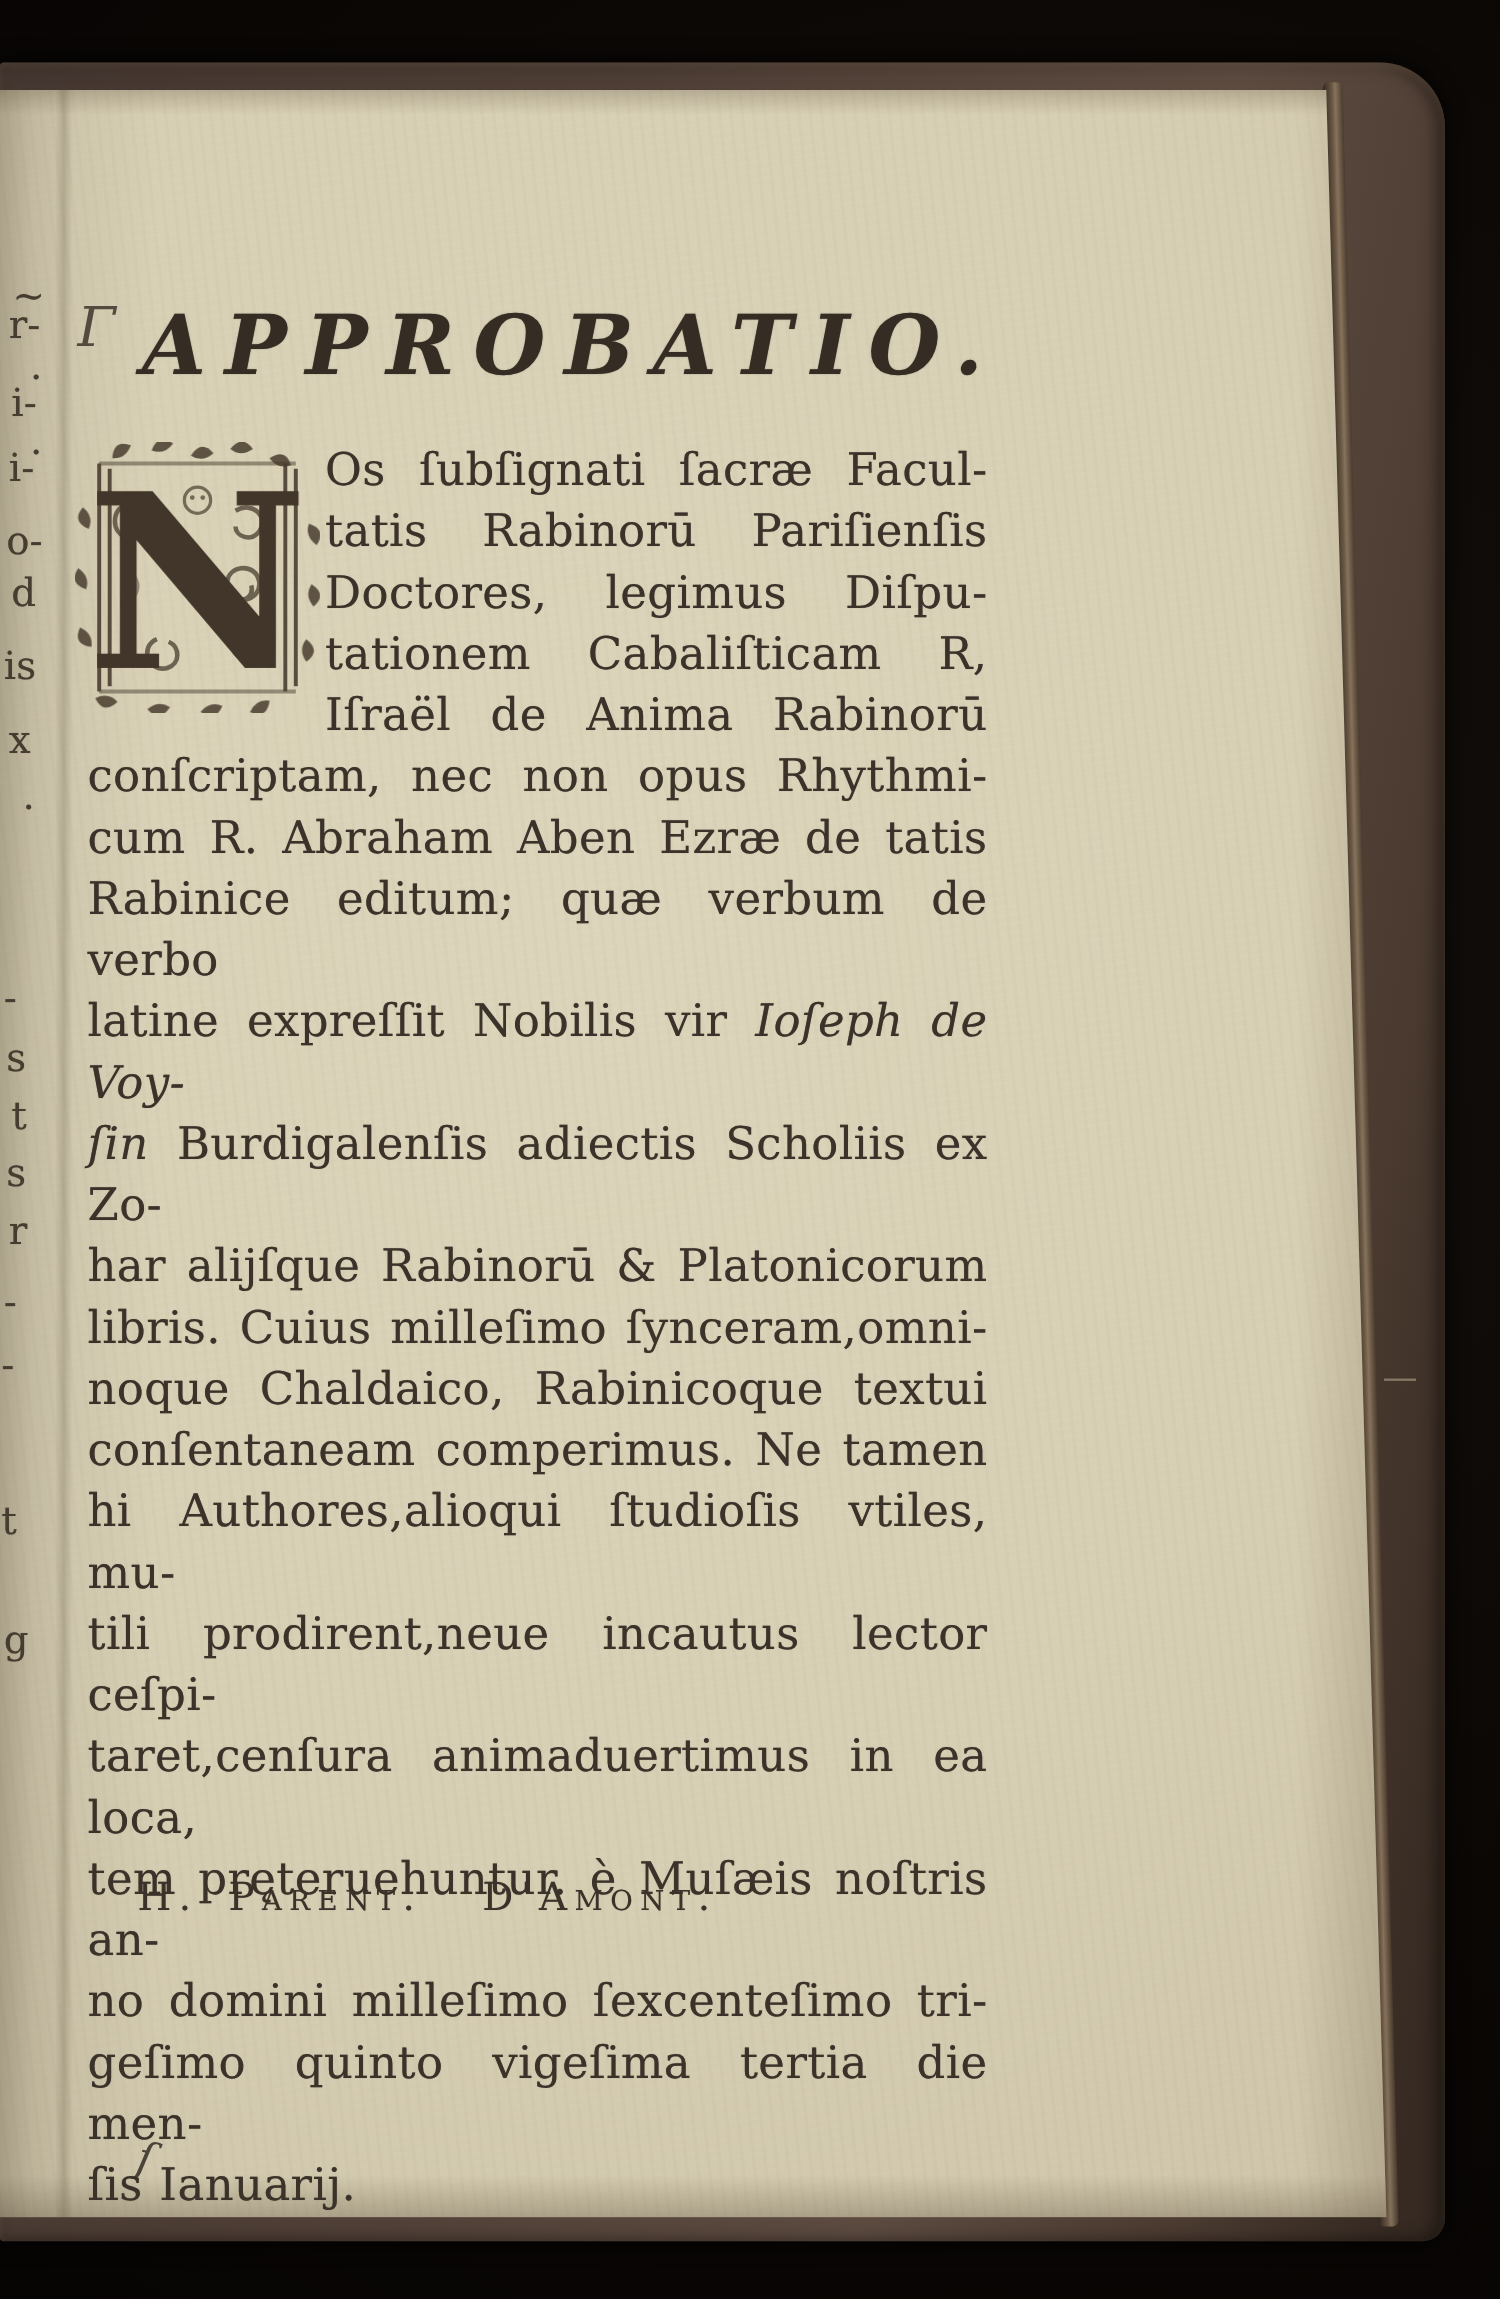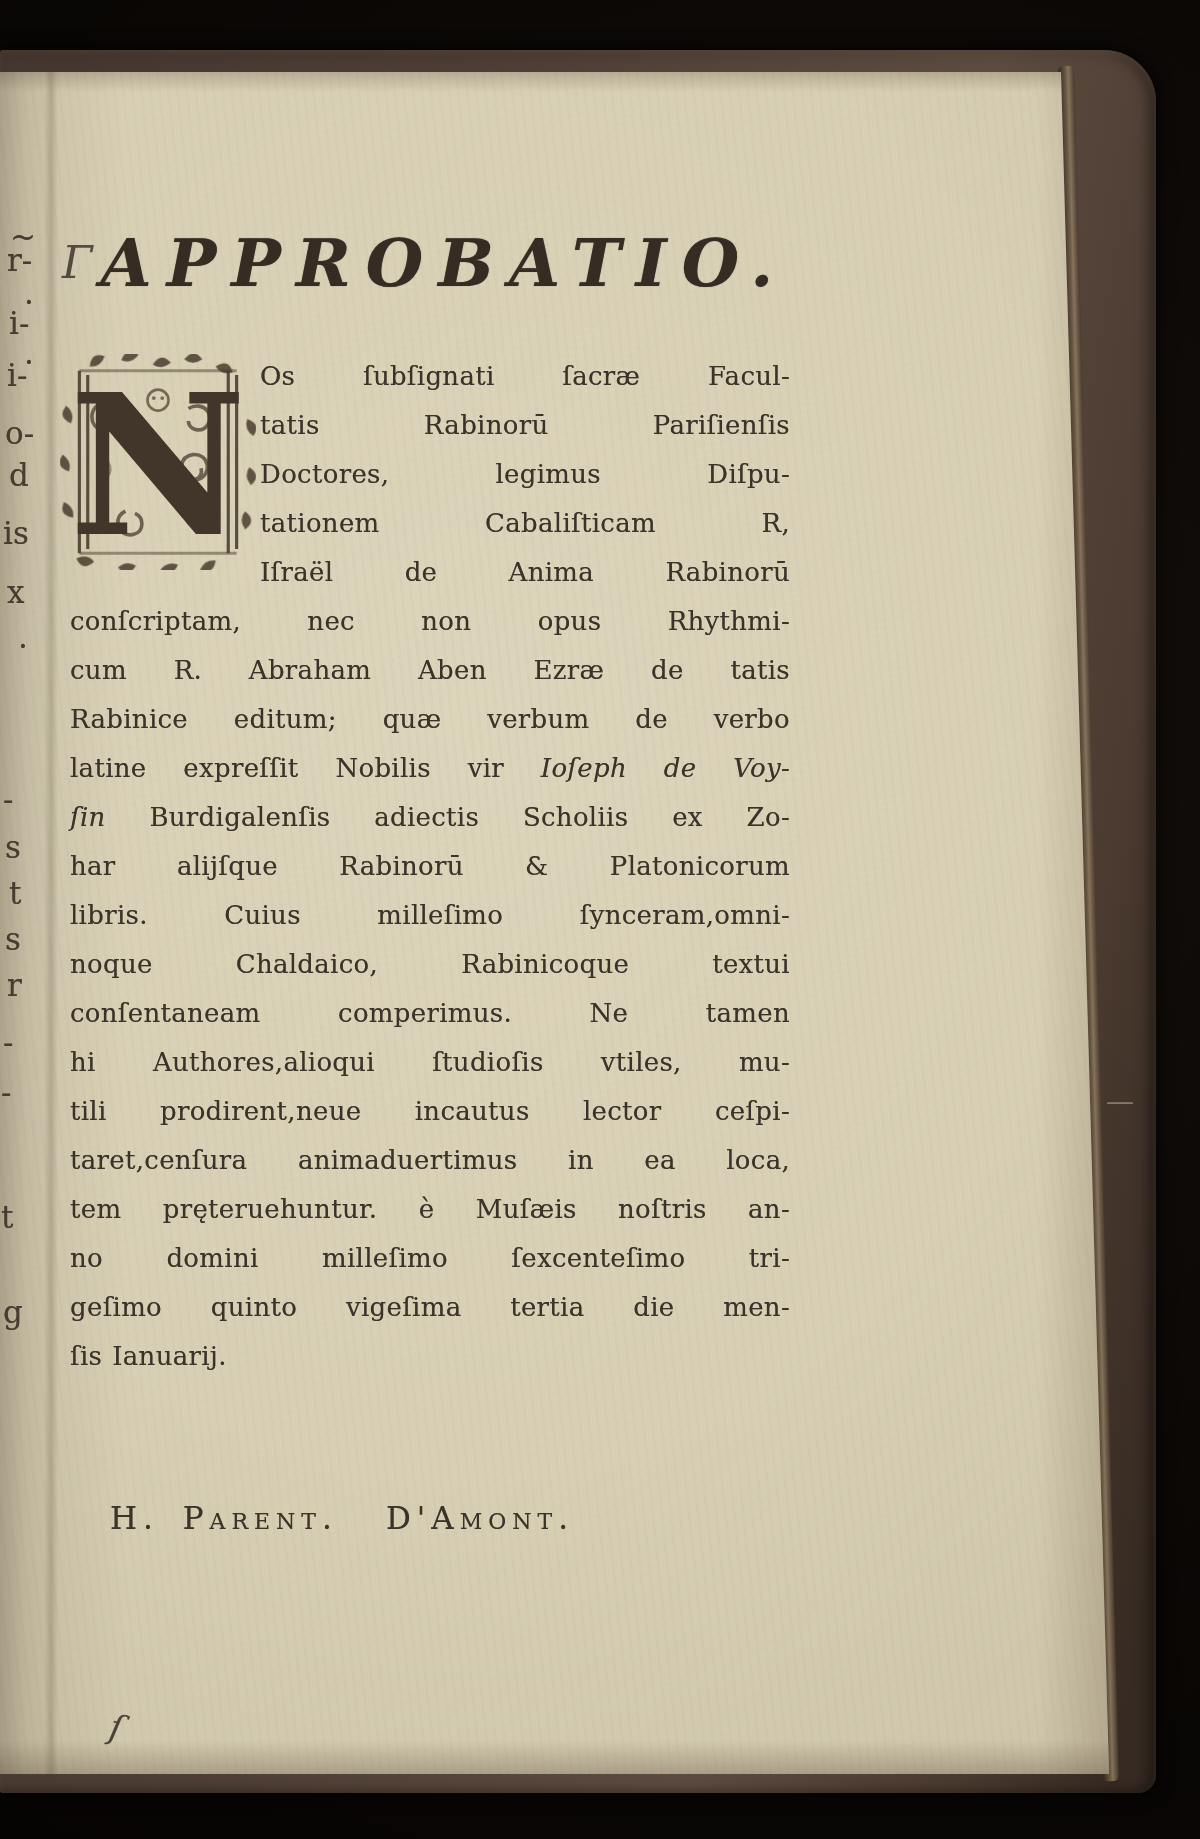--- a/index.html
+++ b/index.html
@@ -41,30 +41,30 @@
       linear-gradient(0deg, rgba(80,65,45,.30) 0, rgba(0,0,0,0) 34px),
       linear-gradient(270deg, rgba(95,78,54,.26) 0, rgba(0,0,0,0) 80px);
   }
   
   .title-row{position:absolute;left:62px;top:152px;display:flex;align-items:flex-start;}
   .title-mark{
     font-style:italic;font-size:44px;line-height:70px;color:#3f362c;opacity:.85;
     transform:translateY(4px);margin-right:4px;
   }
   h1.title{
-    margin:4px;font-style:italic;font-weight:bold;font-size:66px;line-height:70px;
+    margin:17px;font-style:italic;font-weight:bold;font-size:66px;line-height:70px;
     letter-spacing:15px;color:#352d24;white-space:nowrap;
     text-shadow:0 0 1px rgba(53,45,36,.55);
   }
   
   .text-block{position:absolute;left:70px;top:280px;width:720px;color:#3b332a;}
   .dropcap{float:left;width:190px;height:222px;position:relative;}
   .dropcap svg{position:absolute;left:-10px;top:2px;}
   .line{
-    font-size:26px;line-height:49px;letter-spacing:.3px;word-spacing:1.5px;
+    font-size:36px;line-height:49px;letter-spacing:.3px;word-spacing:1.5px;
     text-align:justify;text-align-last:justify;
     text-shadow:0 0 .6px rgba(59,51,42,.55);
   }
   .line.no-justify{text-align-last:left;}
   .line .it{font-style:italic;}
   
   .signatures{
     position:absolute;left:110px;top:1428px;display:flex;gap:48px;
     font-variant:small-caps;font-size:31px;letter-spacing:6px;word-spacing:8px;
     color:#3b332a;text-shadow:0 0 .6px rgba(59,51,42,.5);white-space:nowrap;align-items:flex-end;

